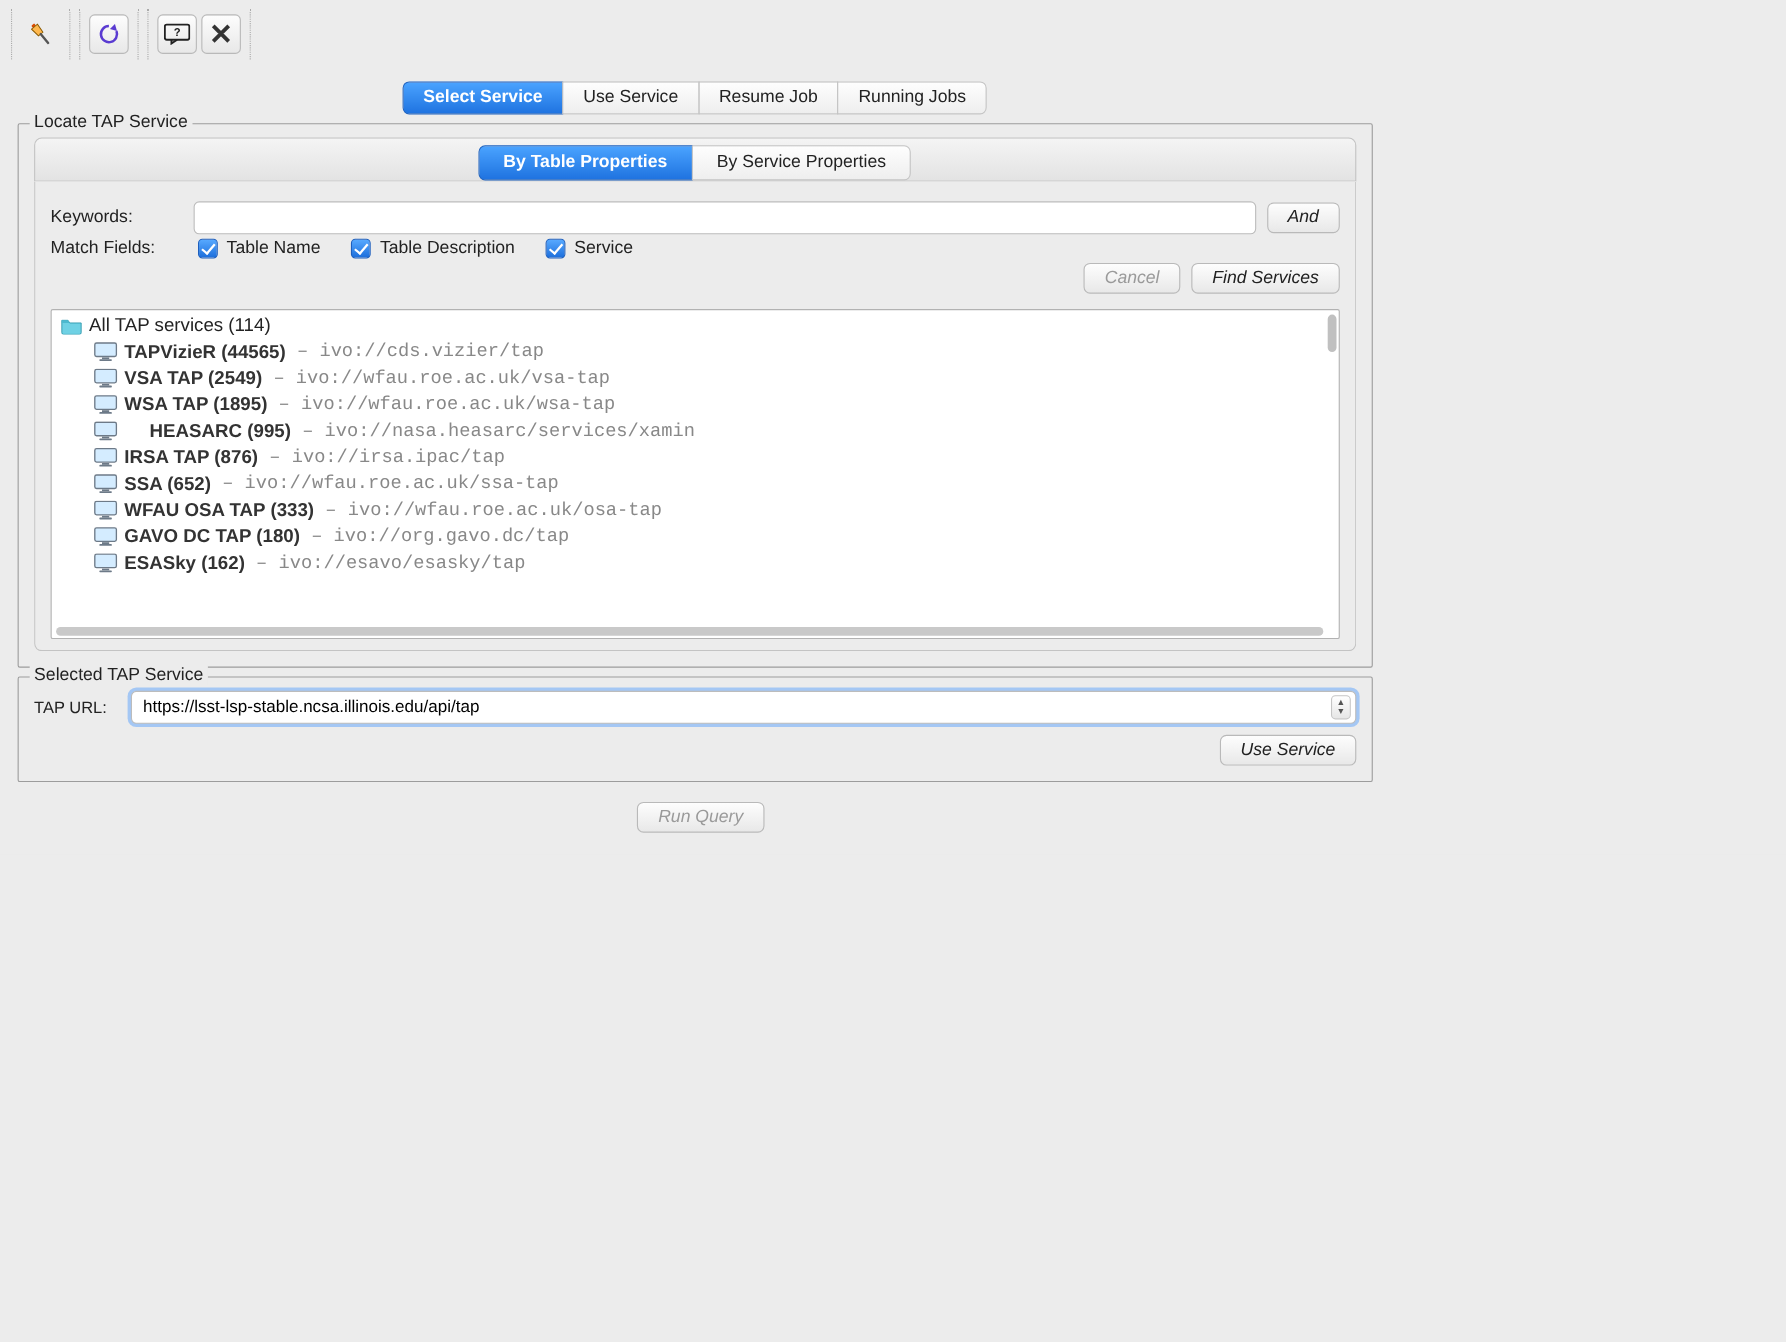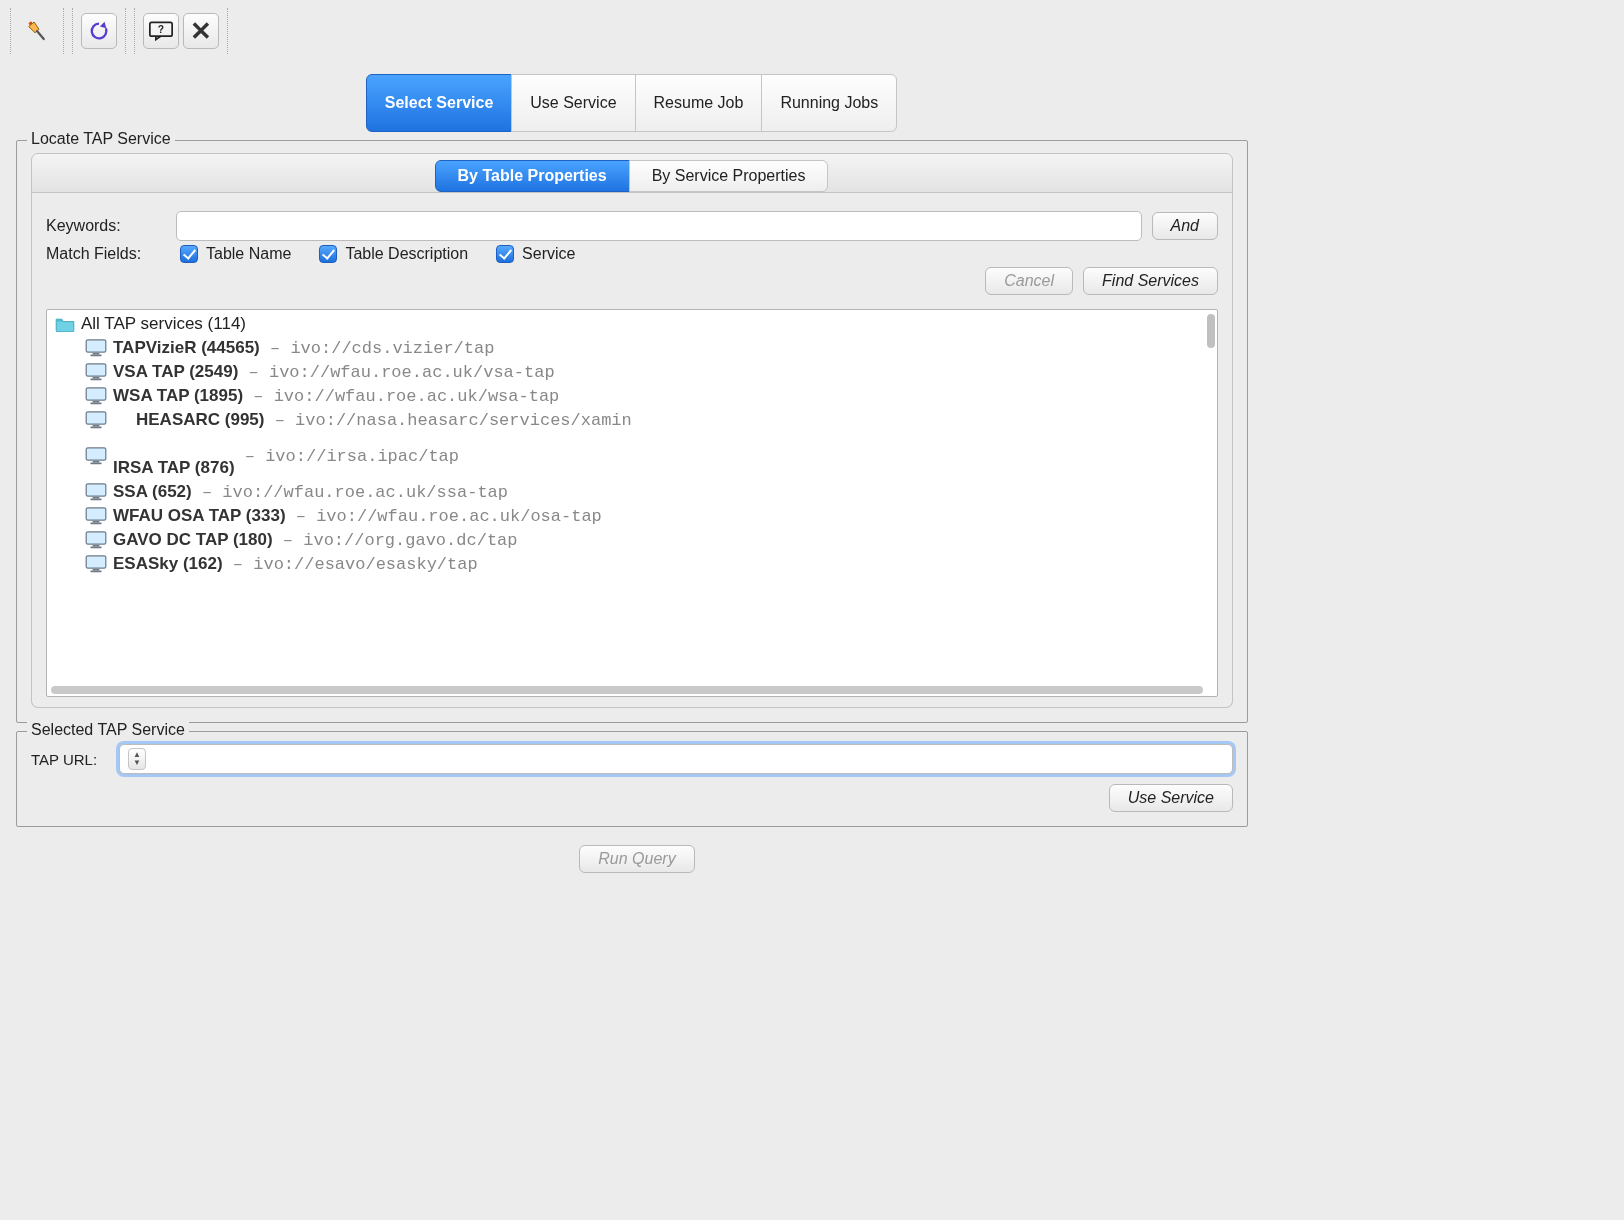--- a/index.html
+++ b/index.html
@@ -51,21 +51,21 @@
   }
   .pin-svg { width:28px; height:28px; }
 
   
   .main-tabs {
     display: flex;
     justify-content: center;
     margin-bottom: 8px;
   }
   .main-tab {
-    padding: 19px 18px;
+    padding: 5px 18px;
     border: 1px solid #c5c5c5;
     background: linear-gradient(#fefefe, #eee);
     margin-left: -1px;
     font-size: 16px;
   }
   .main-tab:first-child { border-radius: 6px 0 0 6px; }
   .main-tab:last-child  { border-radius: 0 6px 6px 0; }
   .main-tab.active {
     background: linear-gradient(#4aa3ff, #1f73e0);
     border-color: #1f63c0;
@@ -190,21 +190,21 @@
     display: flex;
     justify-content: flex-end;
     margin-bottom: 14px;
   }
 
   
   .tree-box {
     border: 1px solid #b2b2b2;
     background: #fff;
     border-radius: 2px;
-    height: 388px;
+    height: 300px;
     overflow: auto;
     padding: 2px 0;
     position: relative;
   }
   .tree-root, .tree-item {
     display: flex;
     align-items: center;
     white-space: nowrap;
     font-size: 17px;
     padding: 2px 8px;
@@ -396,21 +396,21 @@
               </svg>
               <span style="font-weight:600;margin-left:23px;">HEASARC (995)</span>
               <span class="sub">&nbsp;–&nbsp;ivo://nasa.heasarc/services/xamin</span>
             </div>
             <div class="tree-item">
               <svg class="monitor-icon" viewBox="0 0 26 22">
                 <rect x="1" y="1" width="24" height="15" rx="2" fill="#d4ecff" stroke="#6d7a88" stroke-width="1.5"></rect>
                 <rect x="9" y="17" width="8" height="2" fill="#6d7a88"></rect>
                 <rect x="6" y="19" width="14" height="2" rx="1" fill="#6d7a88"></rect>
               </svg>
-              <span style="font-weight:600;margin-top:24px;">IRSA TAP (876)</span>
+              <span style="font-weight:600;">IRSA TAP (876)</span>
               <span class="sub">&nbsp;–&nbsp;ivo://irsa.ipac/tap</span>
             </div>
             <div class="tree-item">
               <svg class="monitor-icon" viewBox="0 0 26 22">
                 <rect x="1" y="1" width="24" height="15" rx="2" fill="#d4ecff" stroke="#6d7a88" stroke-width="1.5"></rect>
                 <rect x="9" y="17" width="8" height="2" fill="#6d7a88"></rect>
                 <rect x="6" y="19" width="14" height="2" rx="1" fill="#6d7a88"></rect>
               </svg>
               <span style="font-weight:600;">SSA (652)</span>
               <span class="sub">&nbsp;–&nbsp;ivo://wfau.roe.ac.uk/ssa-tap</span>
@@ -447,20 +447,21 @@
         <div class="hscroll"></div>
       </div>
     </div>
   </div>
 
   <div class="fieldset">
     <div class="legend">Selected TAP Service</div>
     <div class="row" style="margin-bottom:10px;">
       <div style="width:88px;">TAP URL:</div>
       <div class="combo">
+        <input type="text" value="https://lsst-lsp-stable.ncsa.illinois.edu/api/tap" style="">
         <div class="stepper">
           <span>▲</span>
             <span>▼</span>
         </div>
       </div>
     </div>
     <div class="btn-row" style="margin-bottom:0;">
       <button class="btn">Use Service</button>
     </div>
   </div>

